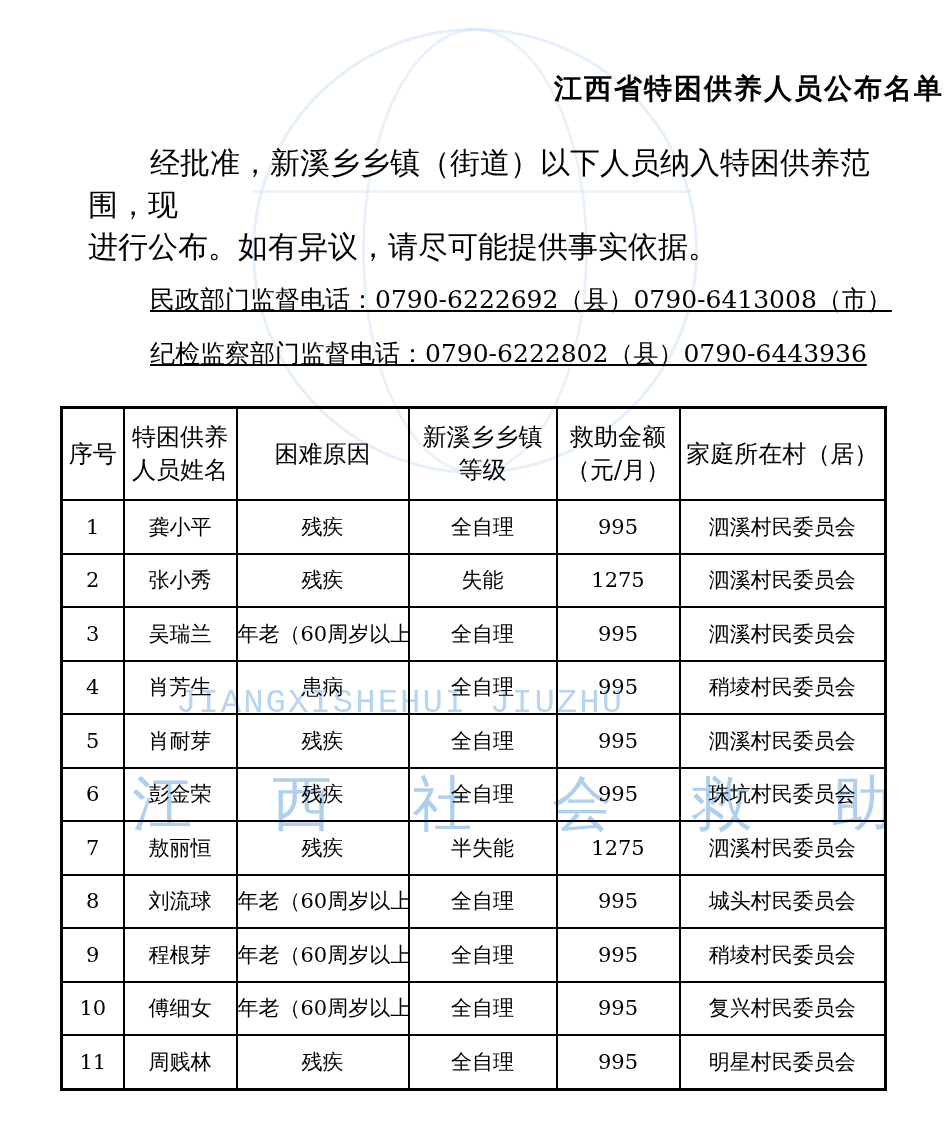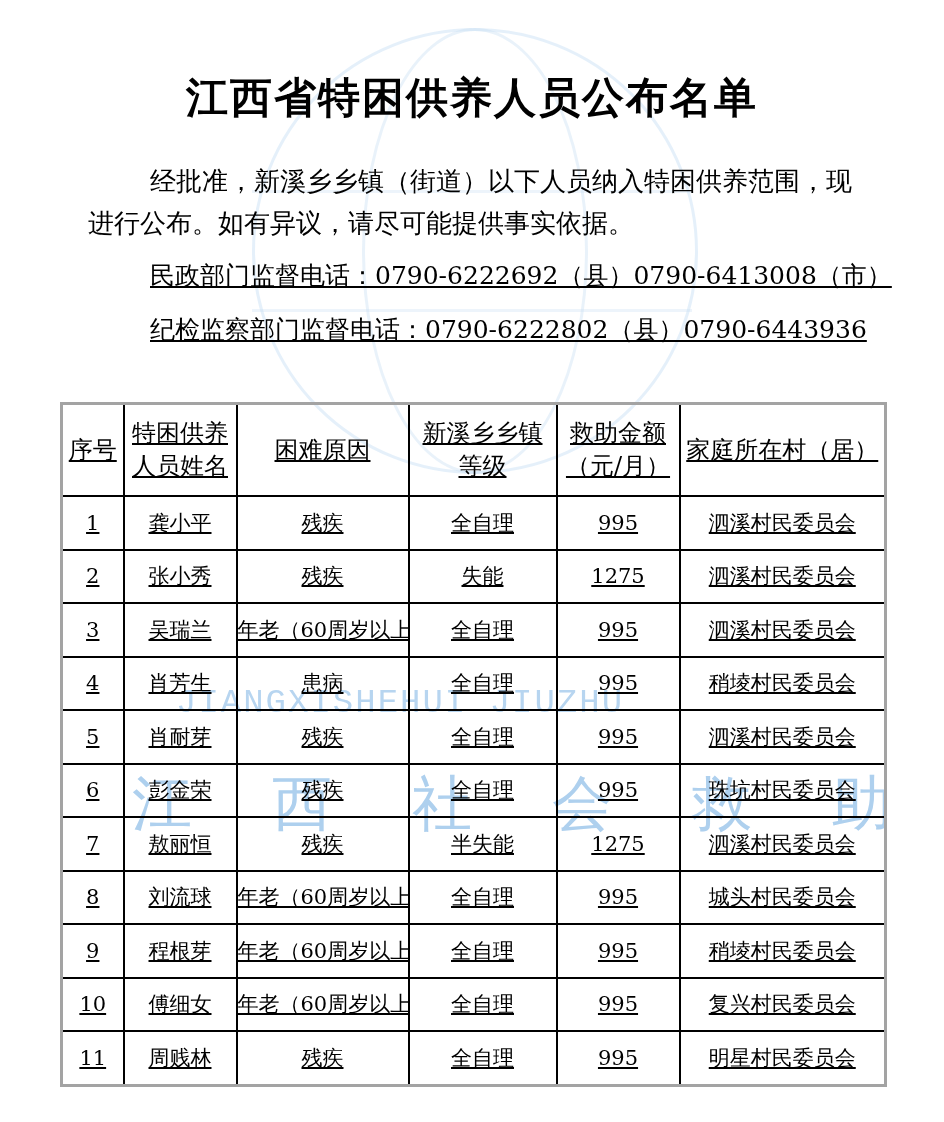--- a/index.html
+++ b/index.html
@@ -41,49 +41,48 @@
     font-size:60px; letter-spacing:80px;
     color:#aed0ee;
     white-space:nowrap;
   }
 
   
   .content { position:relative; z-index:1; }
 
   .title {
     margin:70px 0 0 0;
-    text-align:center;
-    font-size:42px;
+    text-align:right;
+    font-size:28px;
     font-weight:bold;
     letter-spacing:2px;
   }
 
   .intro {
     margin:34px 64px 0 88px;
-    font-size:26px;
+    font-size:30px;
     line-height:42px;
   }
   .intro-line1 { text-indent:62px; }
 
   .phone-line {
     margin:16px 0 0 150px;
     font-size:25px;
     line-height:32px;
     text-decoration:underline;
   }
   .phone-line + .phone-line { margin-top:22px; }
 
   
   table.roster {
-    margin:56px 0 0 60px;
+    margin:36px 0 0 60px;
     width:824px;
     border-collapse:collapse;
     table-layout:fixed;
-    border:3px solid #a3a3a3;
-    text-decoration:underline;
+    border:3px solid #000000;
   }
   .roster th, .roster td {
     border:2px solid #000;
     text-align:center;
     vertical-align:middle;
     padding:0;
     overflow:hidden;
     white-space:nowrap;
     font-weight:normal;
   }

